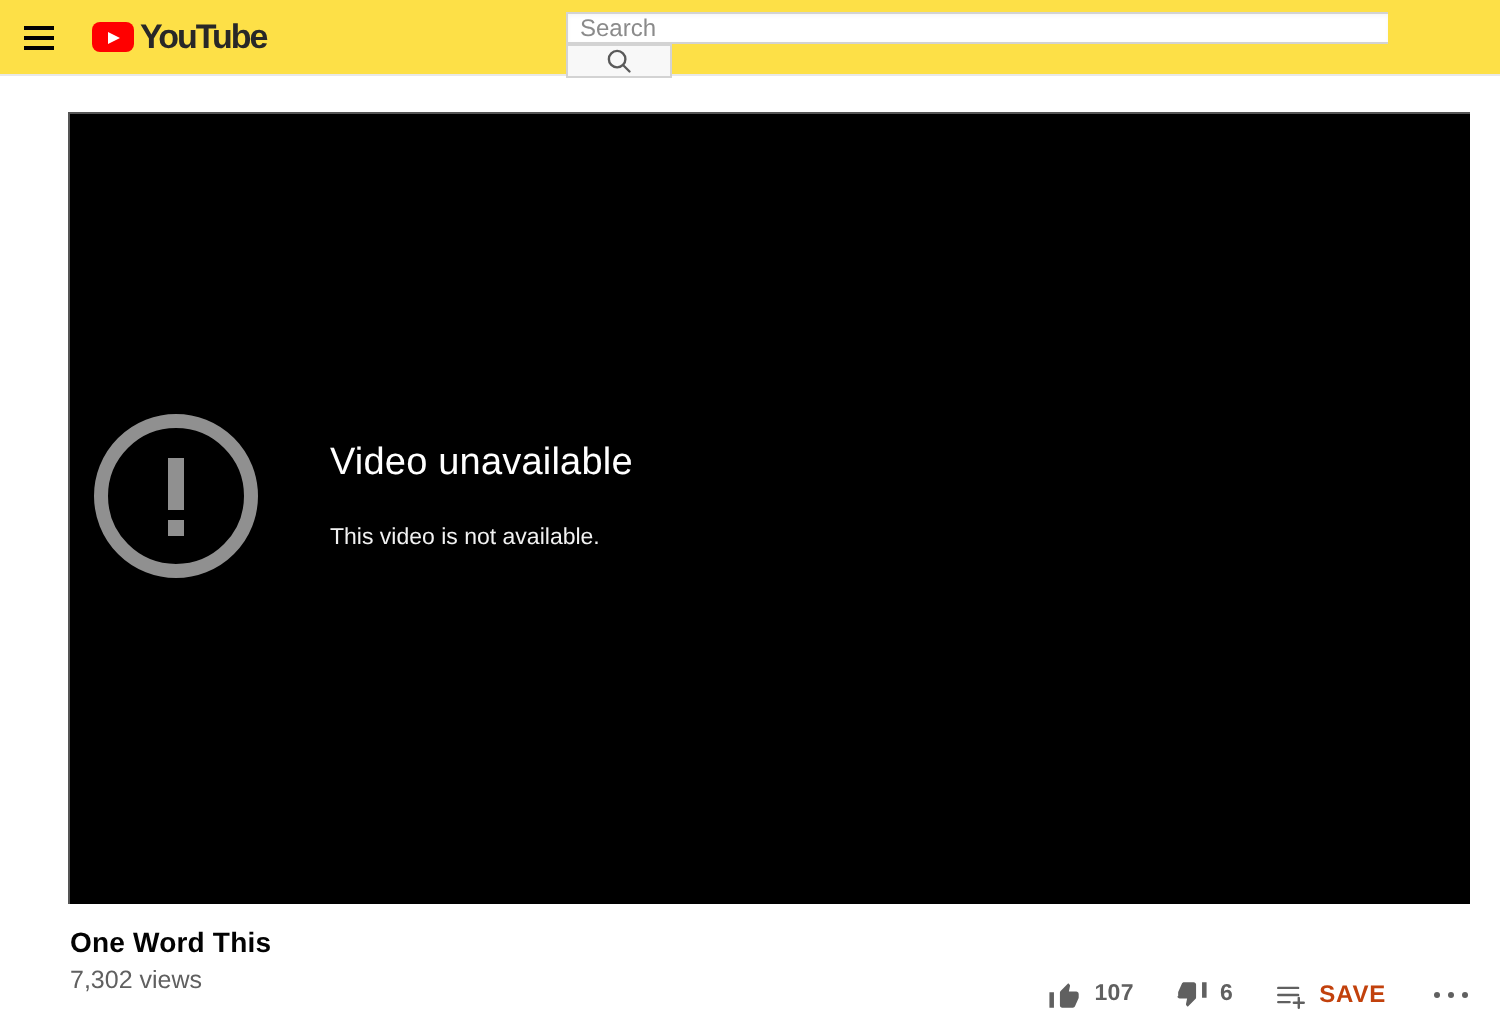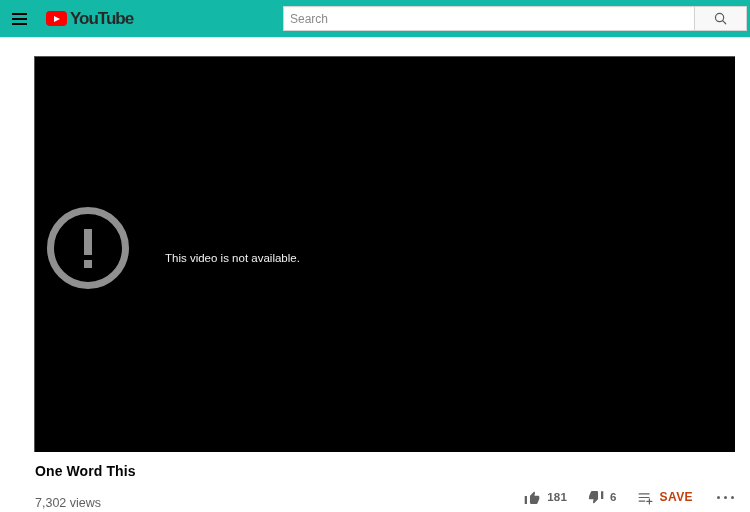--- a/index.html
+++ b/index.html
@@ -15,21 +15,21 @@
     position: relative;
   }
 
   
   .masthead {
     position: absolute;
     left: 0;
     top: 0;
     width: 750px;
     height: 38px;
-    background: #14b8a6;
+    background: #fde047;
     border-bottom: 1px solid #e8e8e8;
     box-sizing: border-box;
     display: flex;
     align-items: center;
   }
   .mh-left {
     display: flex;
     align-items: center;
     flex: 0 0 auto;
   }
@@ -83,20 +83,21 @@
     color: #282828;
     line-height: 1;
   }
 
   .search-wrap {
     position: absolute;
     left: 283px;
     top: 6px;
     display: flex;
     height: 25px;
+    flex-direction: column;
   }
   .search-input {
     width: 411px;
     height: 25px;
     box-sizing: border-box;
     border: 1px solid #d3d3d3;
     border-right: none;
     background: #ffffff;
     font-family: "Liberation Sans", sans-serif;
     font-size: 12px;
@@ -184,21 +185,21 @@
     left: 35px;
     top: 463px;
     font-size: 14px;
     font-weight: 700;
     color: #030303;
     letter-spacing: 0.1px;
   }
   .view-count {
     position: absolute;
     left: 35px;
-    top: 496px;
+    top: 483px;
     font-size: 12.5px;
     color: #606060;
   }
 
   .actions {
     position: absolute;
     right: 14px;
     top: 486px;
     display: flex;
     align-items: center;
@@ -277,36 +278,37 @@
 
 <div class="player">
   <div class="unavail">
 
     <div class="alert-circle">
       <div class="alert-bang"></div>
       <div class="alert-dot"></div>
     </div>
 
     <div class="unavail-text">
+      <div class="unavail-title">Video unavailable</div>
       <div class="unavail-sub">This video is not available.</div>
     </div>
 
   </div>
 </div>
 
 <div class="video-title">One Word This</div>
 <div class="view-count">7,302 views</div>
 
 <div class="actions">
 
   <div class="act">
     <svg width="17" height="17" viewBox="0 0 24 24" fill="#606060">
       <path d="M1 10h3.2v11H1V10zm20.6 1.1c0-.9-.75-1.6-1.66-1.6h-5.2l.79-3.77.02-.27c0-.34-.14-.66-.37-.89L14.3 3.7 8.9 9.12c-.3.3-.48.71-.48 1.17v9.1c0 .9.75 1.61 1.66 1.61h7.45c.69 0 1.28-.4 1.53-.99l2.5-5.8c.07-.19.11-.38.11-.59v-2.52z"></path>
     </svg>
-    <span class="act-count">181</span>
+    <span class="act-count">107</span>
   </div>
 
   <div class="act">
     <svg width="17" height="17" viewBox="0 0 24 24" fill="#606060">
       <path d="M19.8 3H23v11h-3.2V3zM2.4 12.9c0 .9.75 1.6 1.66 1.6h5.2l-.79 3.77-.02.27c0 .34.14.66.37.89l.88.87 5.4-5.42c.3-.3.48-.71.48-1.17V4.6c0-.9-.75-1.61-1.66-1.61H7.07c-.69 0-1.28.4-1.53.99l-2.5 5.8c-.07.19-.11.38-.11.59v2.53z"></path>
     </svg>
     <span class="act-count">6</span>
   </div>
 
   <div class="act">

